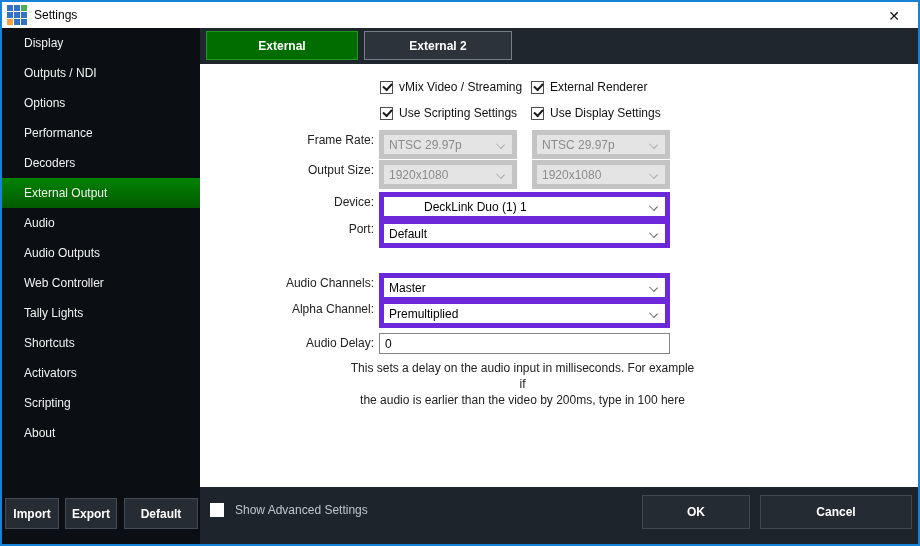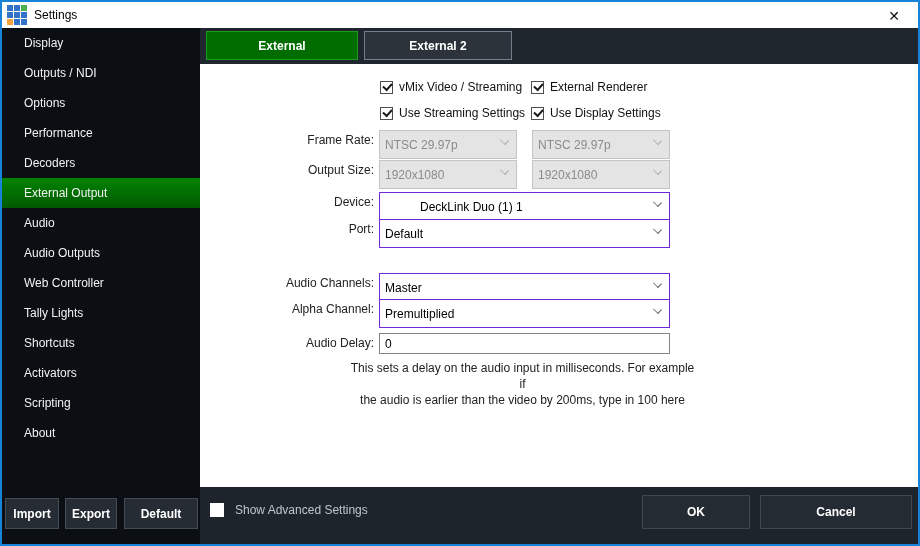--- a/index.html
+++ b/index.html
@@ -69,21 +69,21 @@
     content:""; position:absolute; left:2px; top:1px; width:7px; height:4px;
     border-left:2px solid #1a1a1a; border-bottom:2px solid #1a1a1a; transform:rotate(-48deg);
   }
 
   
   .f-label {
     position:absolute; left:82px; width:92px; text-align:right;
     font-size:12px; color:#222; line-height:21px;
   }
   .combo {
-    position:absolute; height:29px; background:#fff; border:1px solid #6d28d9;
+    position:absolute; height:29px; background:#fff; border:5px solid #6d28d9;
     font-size:12px; color:#000; display:flex; align-items:center; padding-left:5px;
     cursor:pointer;
   }
   .combo.disabled { background:#e4e4e4; border-color:#c4c4c4; color:#8b8b8b; cursor:default; }
   .chev {
     position:absolute; right:8px; top:6px; width:7px; height:7px;
     border-right:1px solid #5f5f5f; border-bottom:1px solid #5f5f5f; transform:rotate(45deg) scale(1,0.8);
   }
   .combo.disabled .chev { border-color:#a9a9a9; }
   .textbox {
@@ -191,21 +191,21 @@
       <div class="cb" style="left:180px; top:16px;">
         <span class="box checked"></span>
         <span>vMix Video / Streaming</span>
       </div>
       <div class="cb" style="left:331px; top:16px;">
         <span class="box checked"></span>
         <span>External Renderer</span>
       </div>
       <div class="cb" style="left:180px; top:42px;">
         <span class="box checked"></span>
-        <span>Use Streaming Settings</span>
+        <span>Use Scripting Settings</span>
       </div>
       <div class="cb" style="left:331px; top:42px;">
         <span class="box checked"></span>
         <span>Use Display Settings</span>
       </div>
 
       <div class="f-label" style="top:66px;">Frame Rate:</div>
       <div class="combo disabled" style="left:179px; top:66px; width:138px;">
         <span>NTSC 29.97p</span>
         <span class="chev"></span>

